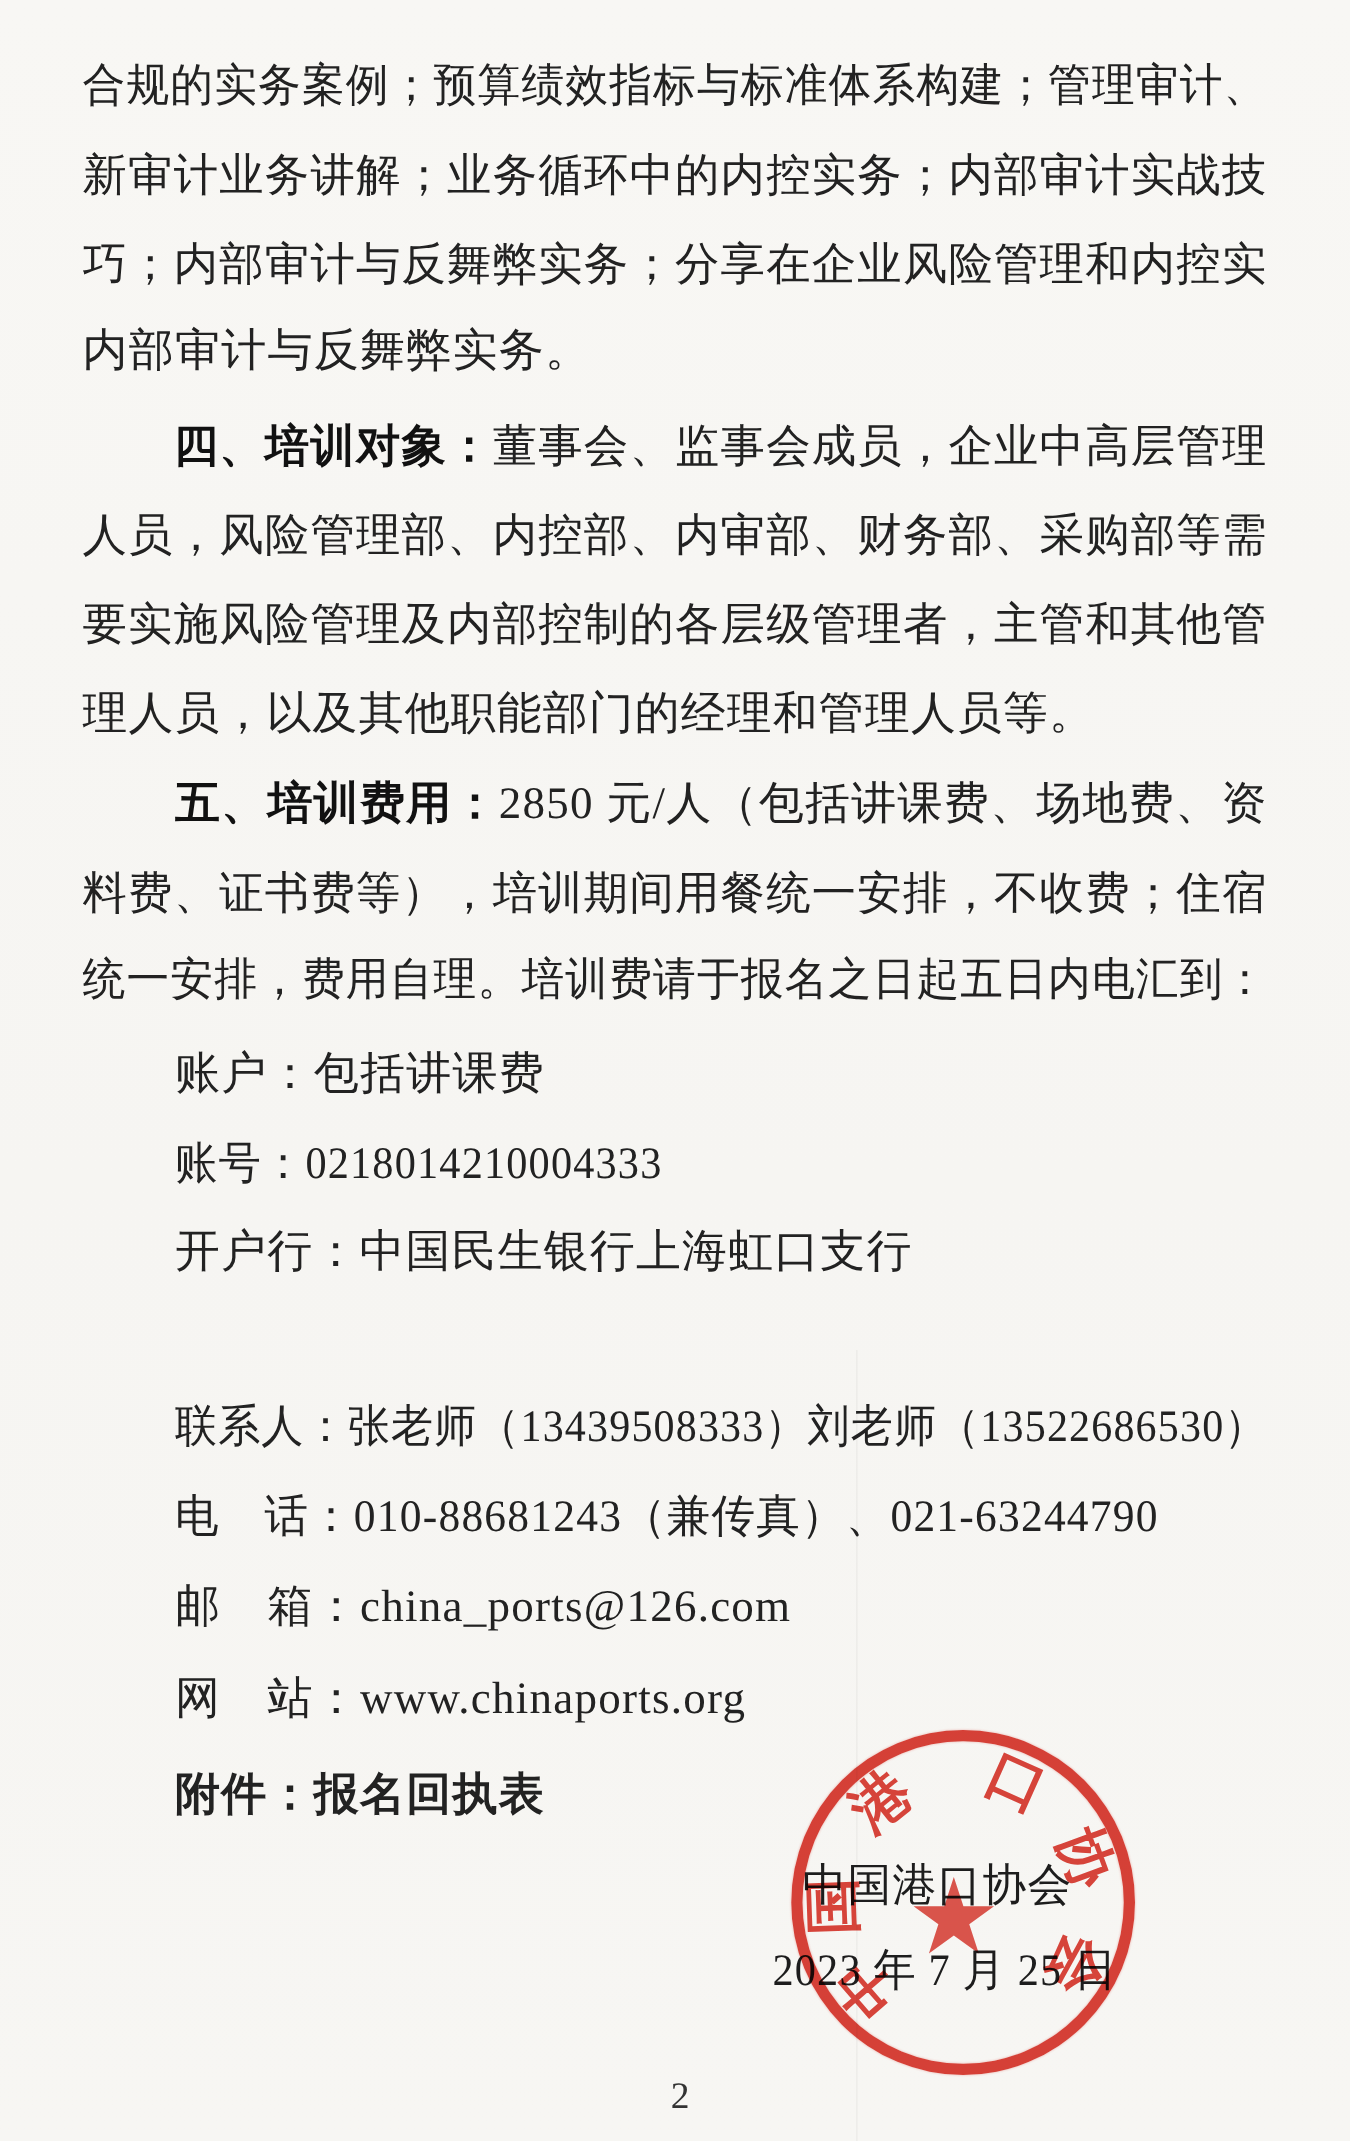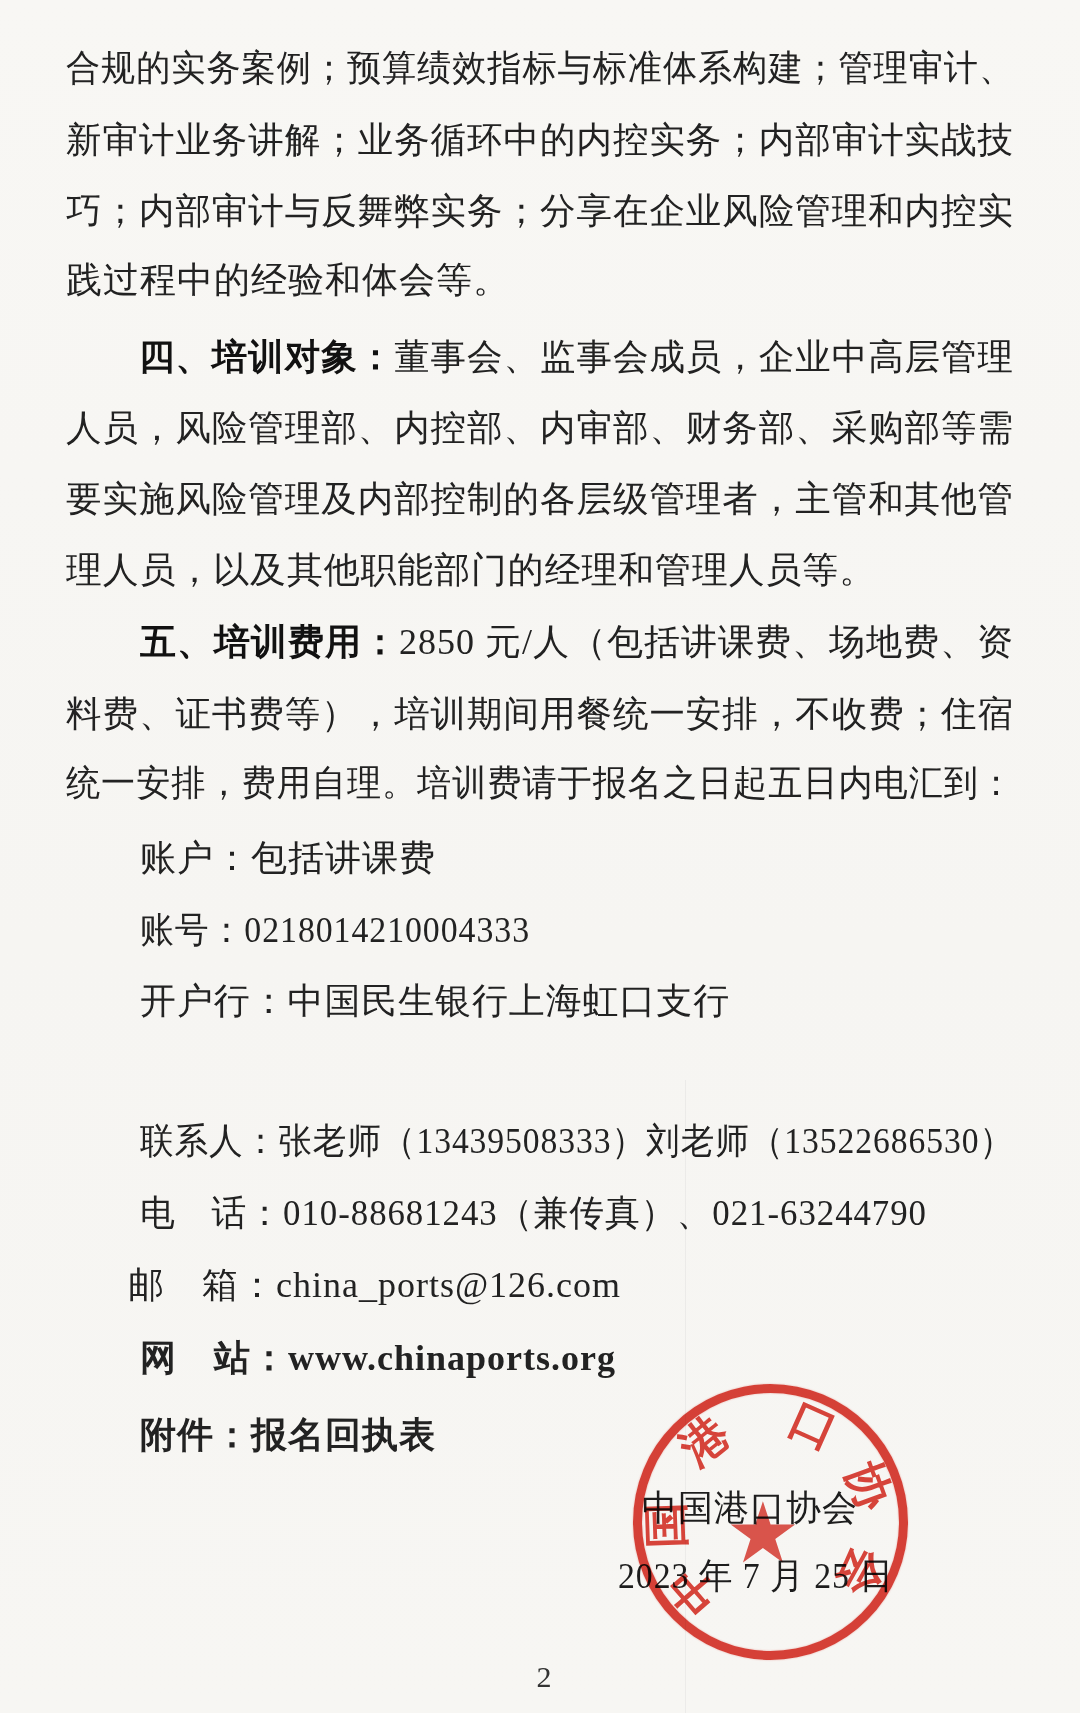--- a/index.html
+++ b/index.html
@@ -61,39 +61,39 @@
 </head>
 <body>
 
 <div class="page">
 
   <div class="scan-line-v" style="left:685px;top:1080px;height:633px;"></div>
 
   <div class="line" style="left: 66px; top: 46px; transform: scaleX(0.948949);"><span>合规的实务案例；预算绩效指标与标准体系构建；管理审计、</span></div>
   <div class="line" style="left: 66px; top: 118px; transform: scaleX(0.985447);"><span>新审计业务讲解；业务循环中的内控实务；内部审计实战技</span></div>
   <div class="line" style="left: 66px; top: 189px; transform: scaleX(0.985447);"><span>巧；内部审计与反舞弊实务；分享在企业风险管理和内控实</span></div>
-  <div class="line" style="left:66px;top:258px;"><span>践过程中的经验和体会等。</span></div>
+  <div class="line" style="left:66px;top:258px;"><span>内部审计与反舞弊实务。</span></div>
 
   <div class="line indent" style="left: 66px; top: 335px; transform: scaleX(0.985447);"><span class="b">四、培训对象：</span><span>董事会、监事会成员，企业中高层管理</span></div>
   <div class="line" style="left: 66px; top: 406px; transform: scaleX(0.985447);"><span>人员，风险管理部、内控部、内审部、财务部、采购部等需</span></div>
   <div class="line" style="left: 66px; top: 477px; transform: scaleX(0.985447);"><span>要实施风险管理及内部控制的各层级管理者，主管和其他管</span></div>
   <div class="line" style="left: 66px; top: 548px; transform: scaleX(0.995086);"><span>理人员，以及其他职能部门的经理和管理人员等。</span></div>
 
   <div class="line indent" style="left:66px;top:620px;text-align:right;"><span class="b">五、培训费用：</span><span>2850 元/人（包括讲课费、场地费、资</span></div>
   <div class="line" style="left: 66px; top: 692px; transform: scaleX(0.985447);"><span>料费、证书费等），培训期间用餐统一安排，不收费；住宿</span></div>
   <div class="line" style="left: 66px; top: 761px; transform: scaleX(0.948949);"><span>统一安排，费用自理。培训费请于报名之日起五日内电汇到：</span></div>
 
   <div class="line" style="left:140px;top:836px;"><span>账户：包括讲课费</span></div>
   <div class="line" style="left: 140px; top: 908px; transform: scaleX(0.939759);"><span>账号：0218014210004333</span></div>
   <div class="line" style="left: 140px; top: 979px; transform: scaleX(0.996622);"><span>开户行：中国民生银行上海虹口支行</span></div>
 
   <div class="line" style="left: 140px; top: 1119px; transform: scaleX(0.933761);"><span>联系人：张老师（13439508333）刘老师（13522686530）</span></div>
   <div class="line" style="left: 140px; top: 1191px; transform: scaleX(0.96683);"><span>电　话：010-88681243（兼传真）、021-63244790</span></div>
-  <div class="line" style="left:128px;top:1263px;"><span>邮　箱：china_ports@126.com</span></div>
-  <div class="line" style="left:140px;top:1336px;font-weight:bold;"><span>网　站：www.chinaports.org</span></div>
+  <div class="line" style="left:140px;top:1263px;"><span>邮　箱：china_ports@126.com</span></div>
+  <div class="line" style="left:140px;top:1336px;"><span>网　站：www.chinaports.org</span></div>
   <div class="line" style="left:140px;top:1413px;font-weight:bold;"><span>附件：报名回执表</span></div>
 
   <div class="sig" style="left: 642px; top: 1486px; transform: scaleX(0.972973);">中国港口协会</div>
   <div class="date-line" style="left: 618px; top: 1554px; transform: scaleX(0.938776);">2023 年 7 月 25 日</div>
 
   <div class="seal">
     <div class="seal-ring"></div>
     <div class="seal-star">★</div>
     <div class="seal-char" style="left:35px;top:182px;transform:rotate(-131deg);">中</div>
     <div class="seal-char" style="left:10px;top:117px;transform:rotate(-92deg);">国</div>

